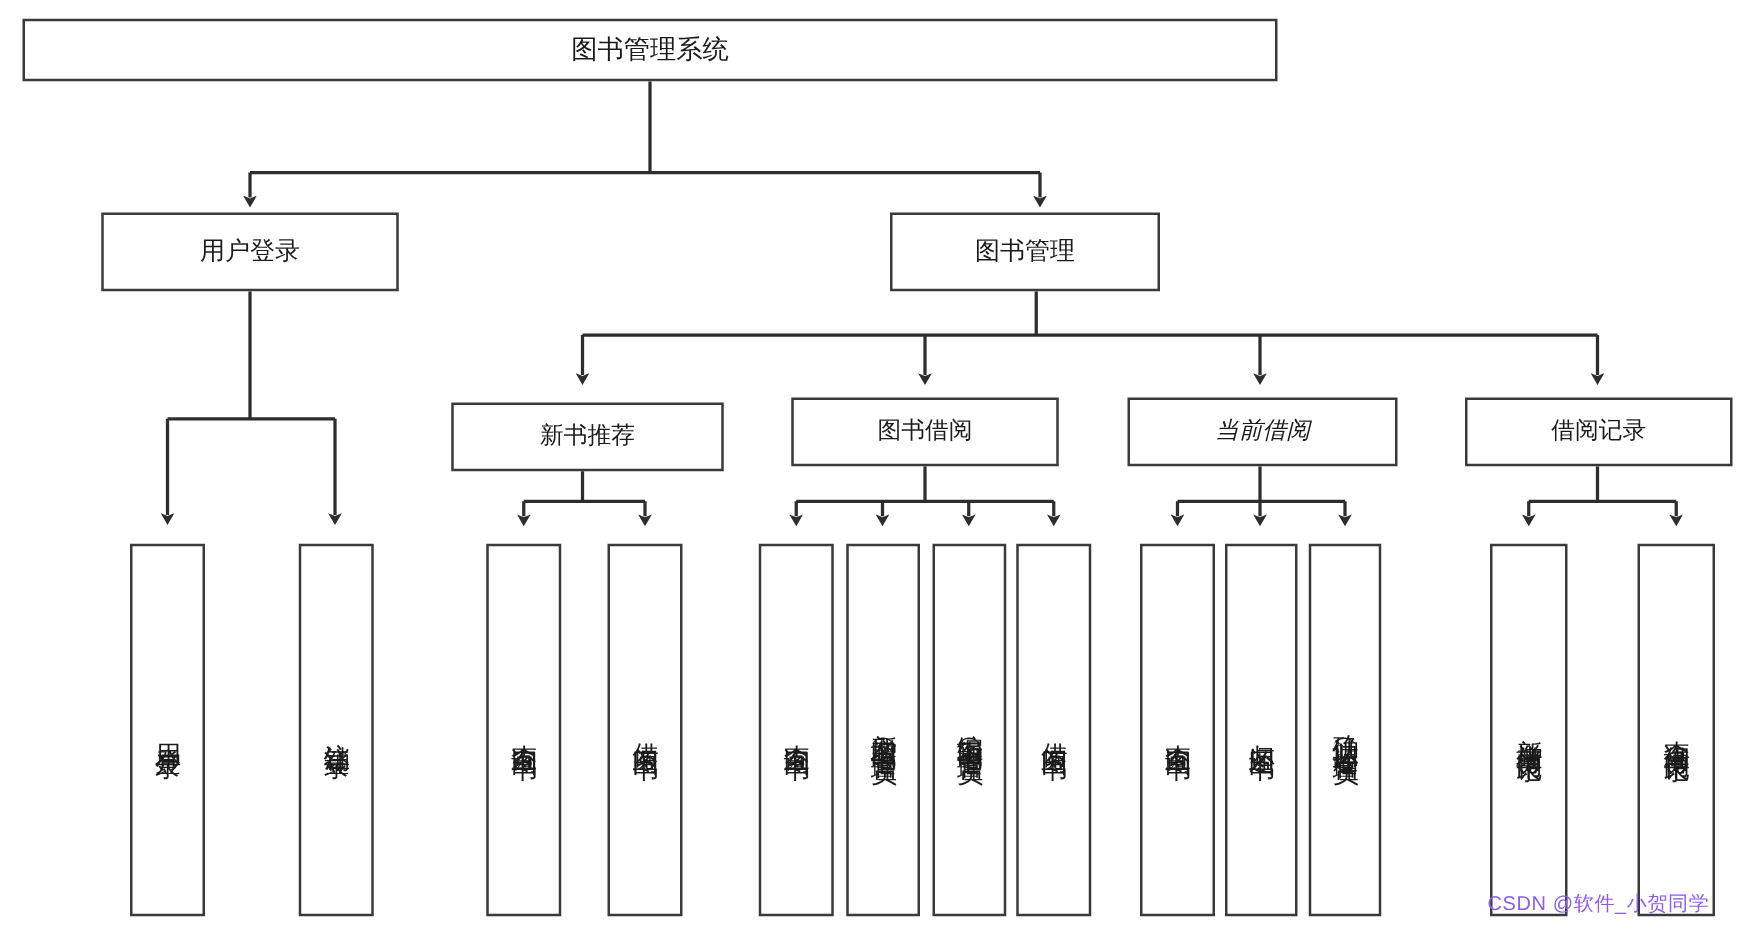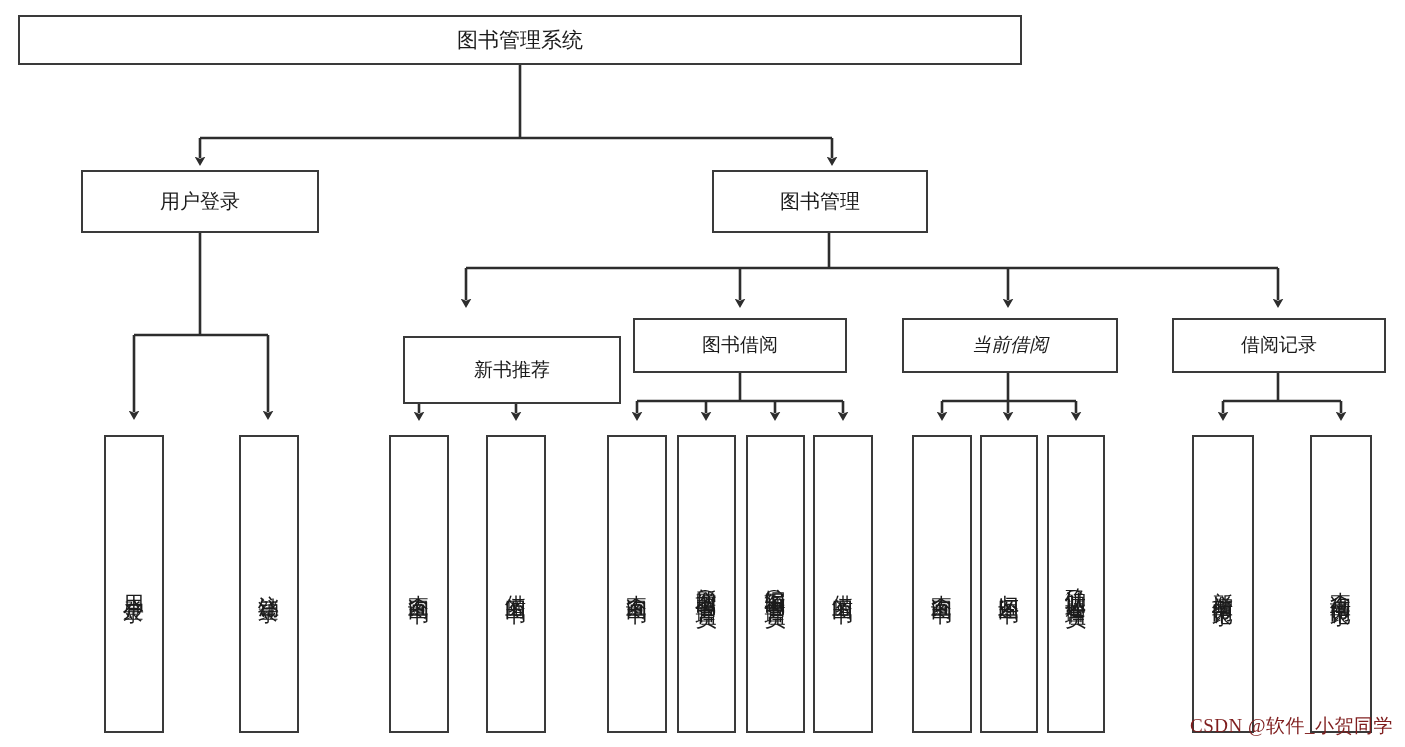--- a/index.html
+++ b/index.html
@@ -53,26 +53,25 @@
   .node.leaf .lbl {
     writing-mode: vertical-rl;
     text-orientation: upright;
     font-size: 21px;
     letter-spacing: 3px;
     line-height: 1;
     white-space: pre-line;
   }
   .watermark {
     position: absolute;
-    font-size: 19px;
-    color: #7f1d1d;
+    font-size: 16px;
+    color: #8b5cf6;
     white-space: nowrap;
     z-index: 3;
     letter-spacing: 0.5px;
-    font-family: Liberation Serif, serif;
   }
 </style>
 </head>
 <body>
 
 <div id="canvas">
 
   <svg id="wires" viewBox="0 0 1405 747">
     <defs>
       <marker id="arw" markerWidth="10" markerHeight="11" refX="1.5" refY="5.5" orient="auto" markerUnits="userSpaceOnUse">
@@ -128,21 +127,21 @@
   </div>
 
   <div class="node lvl1" style="left:81px; top:170px; width:238px; height:63px;">
     <span class="lbl">用户登录</span>
   </div>
 
   <div class="node lvl1" style="left:712px; top:170px; width:216px; height:63px;">
     <span class="lbl">图书管理</span>
   </div>
 
-  <div class="node lvl2" style="left:361px; top:336px; width:218px; height:68px;margin-left:42px;">
+  <div class="node lvl2" style="left:361px; top:322px; width:218px; height:55px;">
     <span class="lbl">新书推荐</span>
   </div>
 
   <div class="node lvl2" style="left:633px; top:318px; width:214px; height:55px;">
     <span class="lbl">图书借阅</span>
   </div>
 
   <div class="node lvl2" style="left:902px; top:318px; width:216px; height:55px;font-style:italic;">
     <span class="lbl">当前借阅</span>
   </div>

